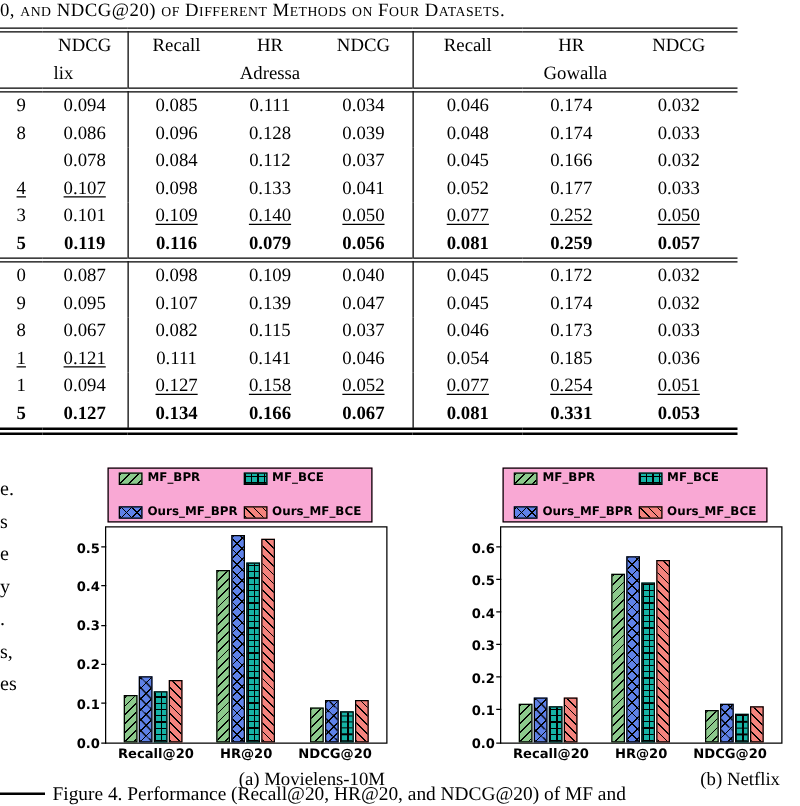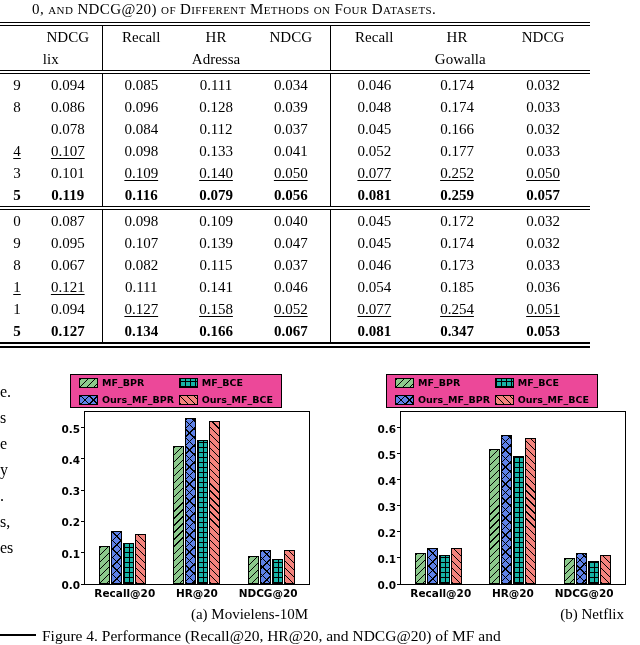--- a/index.html
+++ b/index.html
@@ -4,21 +4,21 @@
 <style>
   html,body { margin:0; padding:0; background:#fff; }
   .page {
     position:relative; width:640px; height:645px; overflow:hidden;
     background:#fff; font-family:"Liberation Serif", serif; color:#000;
   }
 
   
   .table-caption {
     position:absolute; top:1px; left:0; white-space:nowrap;
-    font-size:15px; font-variant:small-caps; letter-spacing:0.4px;padding-left:32px;
+    font-size:15px; font-variant:small-caps; letter-spacing:0.4px;
   }
 
   
   table.results {
     position:absolute; top:22px; left:0;
     border-collapse:collapse; table-layout:fixed; width:590px;
   }
   table.results td {
     padding:0 2px; text-align:center; font-size:15px;
     height:22px; line-height:22px; white-space:nowrap; overflow:hidden;
@@ -35,24 +35,24 @@
     height:2px; line-height:2px; padding:0;
     border-top:2px solid #000; border-bottom:2px solid #000;
   }
 
   
   .chart { position:absolute; width:262px; }
   #chart-0 { left:50px; top:374px; }
   #chart-1 { left:366px; top:374px; }
 
   .legend {
-    margin-left:20px; width:212px; box-sizing:border-box;
-    border:1px solid #000; background:#ec4899;
+    margin-left:36px; width:212px; box-sizing:border-box;
+    border:1px solid #000; background:#f9a8d4;
     display:grid; grid-template-columns:auto auto; justify-content:space-between;
-    padding:2px 8px; row-gap:6px;
+    padding:2px 8px; row-gap:16px;
   }
   .legend-item { display:flex; align-items:center; }
   .swatch {
     display:inline-block; width:19px; height:10px;
     border:1px solid #000; box-sizing:border-box; margin-right:4px;
   }
   .leg-label { font:bold 9.5px "DejaVu Sans", sans-serif; }
 
   .plotwrap {
     position:relative; margin-left:34px; margin-top:3px;
@@ -247,21 +247,21 @@
           <td class="u">0.254</td>
           <td class="u">0.051</td>
         </tr>
         <tr>
           <td class="frag b">5</td>
           <td class="b">0.127</td>
           <td class="b vsep">0.134</td>
           <td class="b">0.166</td>
           <td class="b">0.067</td>
           <td class="b vsep">0.081</td>
-          <td class="b">0.347</td>
+          <td class="b">0.331</td>
           <td class="b">0.053</td>
         </tr>
         <tr class="rule-thick">
           <td colspan="8"></td>
         </tr>
       </tbody>
   </table>
 
   <div class="chart" id="chart-0">
     <div class="legend">

